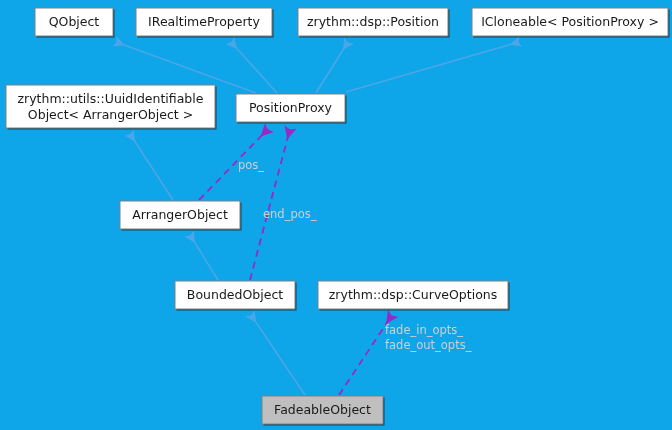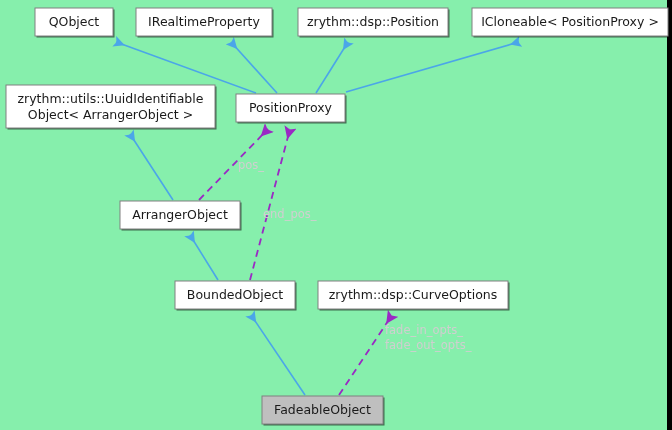--- a/index.html
+++ b/index.html
@@ -9,24 +9,23 @@
     background: #000000;
   }
   body {
     width: 672px;
     height: 430px;
     overflow: hidden;
     font-family: "DejaVu Sans", sans-serif;
   }
   #diagram-root {
     position: relative;
-    width: 624px;
+    width: 672px;
     height: 430px;
-    background: #86efac;
-    padding-left: 43px;
+    background: #0ea5e9;
   }
   svg.diagram-canvas {
     position: absolute;
     left: 0;
     top: 0;
     width: 672px;
     height: 430px;
     display: block;
   }
   .node-box {

